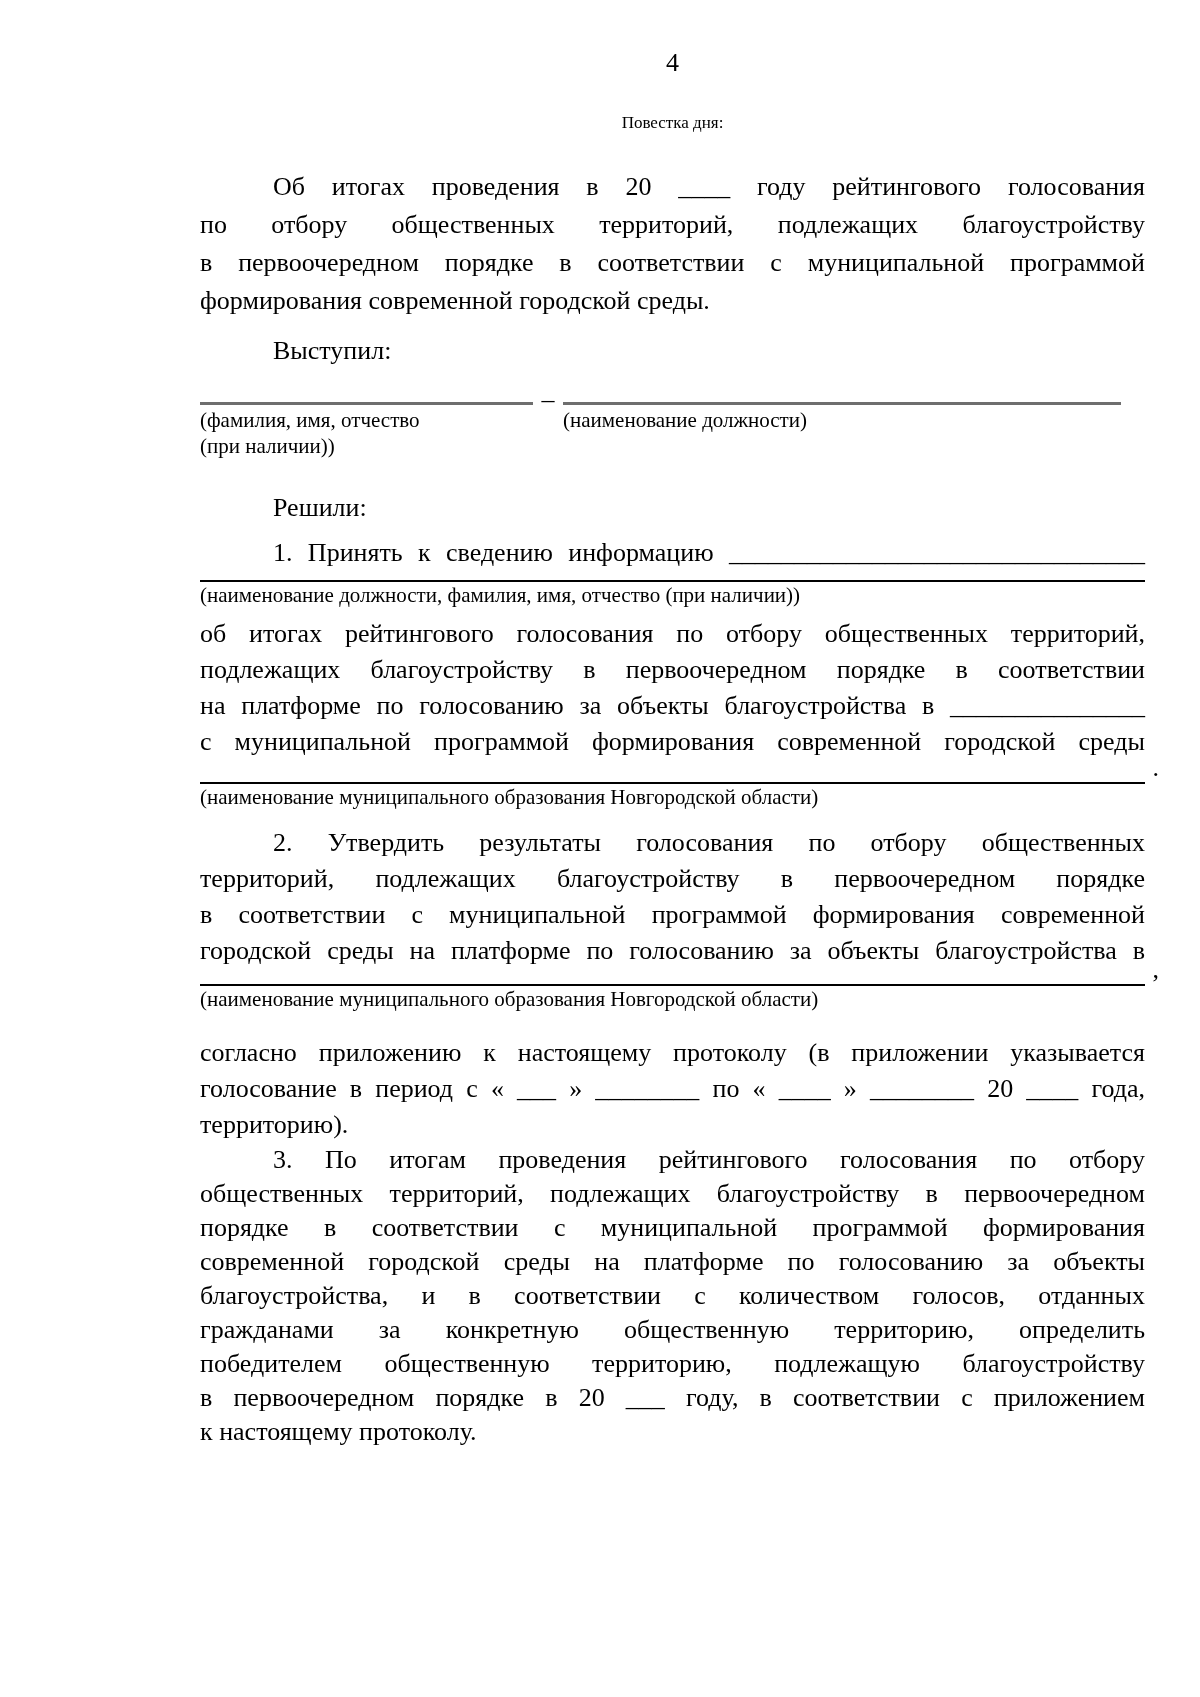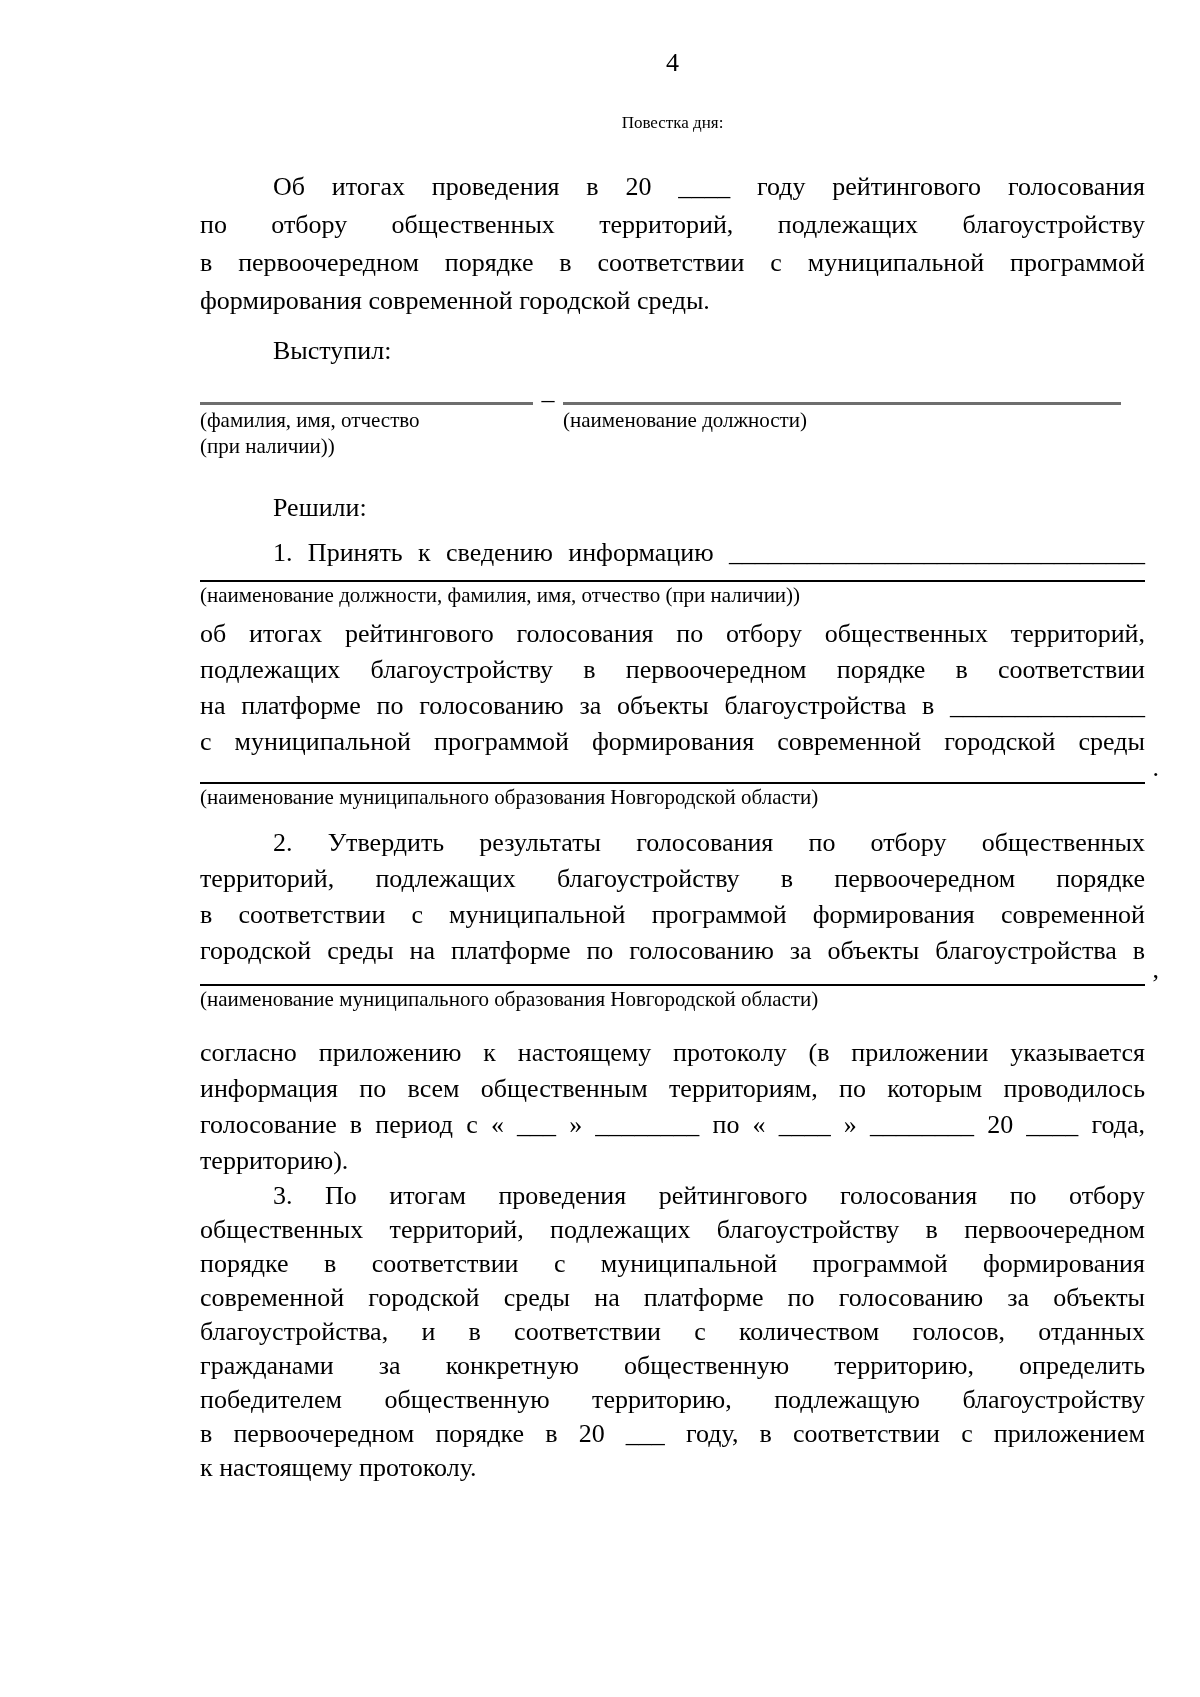--- a/index.html
+++ b/index.html
@@ -163,21 +163,20 @@
 
   <div class="blank3">
     <div class="blankline">
       <span class="punct">,</span>
     </div>
     <div class="cap">(наименование муниципального образования Новгородской области)</div>
   </div>
 
   <div class="body2">
     <div class="ln">согласно приложению к настоящему протоколу (в приложении указывается</div>
-    <div class="ln">информация по всем общественным территориям, по которым проводилось</div>
     <div class="ln">голосование в период с « ___ » ________ по « ____ » ________ 20 ____ года,</div>
     <div class="ln-last">территорию).</div>
   </div>
 
   <div class="p3">
     <div class="ln ind">3. По итогам проведения рейтингового голосования по отбору</div>
     <div class="ln">общественных территорий, подлежащих благоустройству в первоочередном</div>
     <div class="ln">порядке в соответствии с муниципальной программой формирования</div>
     <div class="ln">современной городской среды на платформе по голосованию за объекты</div>
     <div class="ln">благоустройства, и в соответствии с количеством голосов, отданных</div>

